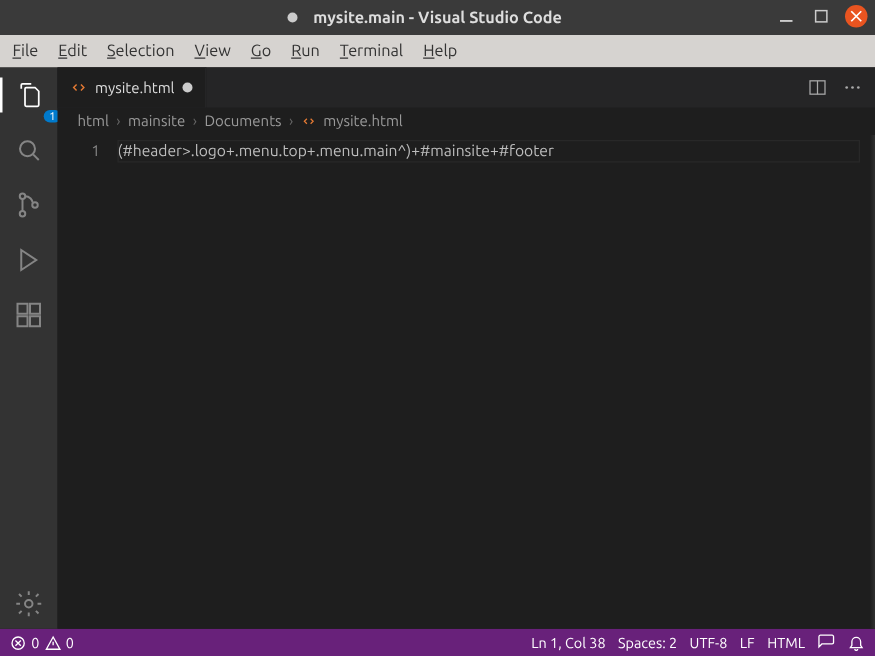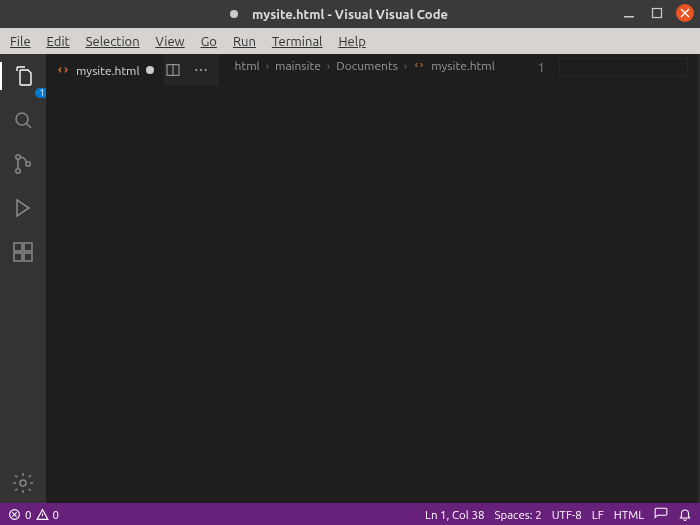--- a/index.html
+++ b/index.html
@@ -5,29 +5,29 @@
   * { margin: 0; padding: 0; box-sizing: border-box; font-family: "Ubuntu", -apple-system, sans-serif; }
   html, body { width: 700px; height: 525px; background: #1e1e1e; color: #ccc; overflow: hidden; }
   .titlebar { height: 28px; background: #3a3a3a; display: flex; align-items: center; justify-content: center; position: relative; }
   .titlebar .dot { width: 8px; height: 8px; border-radius: 50%; background: #ccc; margin-right: 6px; position: absolute; left: calc(50% - 120px); top: 10px; }
   .titlebar .title { color: #ddd; font-size: 13px; font-weight: 600; }
   .tb-controls { position: absolute; right: 6px; top: 4px; display: flex; gap: 10px; align-items: center; }
   .tb-btn { width: 18px; height: 18px; border-radius: 50%; display: flex; align-items: center; justify-content: center; }
   .tb-min, .tb-max { color: #ccc; }
   .tb-close { background: #e95420; color: #fff; }
   .menubar { height: 26px; background: #d6d3d0; display: flex; align-items: center; padding: 0 6px; gap: 8px; color: #333; font-size: 13px; }
-  .menubar span { padding: 2px 4px; cursor: default; text-decoration: underline; }
+  .menubar span { padding: 2px 4px; cursor: default; }
   .menubar span u { text-decoration: underline; }
   .body-area { display: flex; height: calc(525px - 28px - 26px - 22px); }
   .activitybar { width: 46px; background: #333333; display: flex; flex-direction: column; align-items: center; padding-top: 10px; gap: 20px; position: relative; }
   .activitybar .ab-icon { width: 24px; height: 24px; color: #858585; display:flex; align-items:center; justify-content:center; }
   .activitybar .ab-icon.active { color: #fff; }
   .ab-indicator { position: absolute; left: 0; top: 8px; width: 2px; height: 28px; background: #fff; }
   .badge { position: absolute; top: 24px; left: 24px; background: #007acc; color:#fff; font-size:9px; border-radius:8px; padding:0 4px; min-width:14px; text-align:center; }
-  .editor-area { flex: 1; background: #1e1e1e; display: flex; flex-direction: row; position: relative; justify-content: space-between; }
+  .editor-area { flex: 1; background: #1e1e1e; display: flex; flex-direction: column; position: relative; justify-content: space-between; }
   .tabbar { height: 32px; background: #252526; display: flex; align-items: stretch; }
   .tab { background: #1e1e1e; display: flex; align-items: center; padding: 0 10px; gap: 6px; font-size: 12px; color: #ddd; border-right: 1px solid #252526; }
   .tab .mod-dot { width: 8px; height: 8px; border-radius: 50%; background: #ccc; }
   .tab .file-icon { color: #e37933; }
   .tab-actions { margin-left: auto; display: flex; align-items: center; gap: 12px; padding-right: 10px; color: #aaa; }
   .breadcrumb { height: 22px; display: flex; align-items: center; padding: 0 16px; gap: 6px; font-size: 12px; color: #9a9a9a; }
   .breadcrumb .sep { color: #666; }
   .breadcrumb .bc-icon { color: #e37933; }
   .code-area { flex: 1; display: flex; font-family: "Menlo","Consolas",monospace; font-size: 12.5px; }
   .gutter { width: 48px; text-align: right; padding: 4px 14px 0 0; color: #858585; user-select: none; }
@@ -39,21 +39,21 @@
   .statusbar .spacer { flex: 1; }
   .statusbar .item { display: flex; align-items: center; gap: 4px; }
   .gear-bottom { position: absolute; bottom: 8px; color: #858585; }
   svg { display: block; }
 </style>
 </head>
 <body>
 
 <div class="titlebar">
   <span class="dot"></span>
-  <span class="title">mysite.html - Visual Visual Code</span>
+  <span class="title">mysite.main - Visual Studio Code</span>
   <div class="tb-controls">
     <div class="tb-btn tb-min">
       <svg width="12" height="12" viewBox="0 0 12 12">
           <rect x="1" y="9" width="10" height="1.5" fill="currentColor"></rect>
         </svg>
     </div>
     <div class="tb-btn tb-max">
       <svg width="12" height="12" viewBox="0 0 12 12">
           <rect x="1.5" y="1.5" width="9" height="9" fill="none" stroke="currentColor" stroke-width="1.2"></rect>
         </svg>
@@ -165,20 +165,21 @@
       </span>
       <span>mysite.html</span>
     </div>
 
     <div class="code-area">
       <div class="gutter">
         <div class="line">1</div>
       </div>
       <div class="code-lines">
         <div class="cursor-line-hl"></div>
+        <div class="line">(#header&gt;.logo+.menu.top+.menu.main^)+#mainsite+#footer</div>
       </div>
       <div class="minimap-edge"></div>
     </div>
   </div>
 </div>
 
 <div class="statusbar">
   <div class="item">
     <svg width="13" height="13" viewBox="0 0 24 24" fill="none" stroke="currentColor" stroke-width="2">
         <circle cx="12" cy="12" r="9"></circle>

